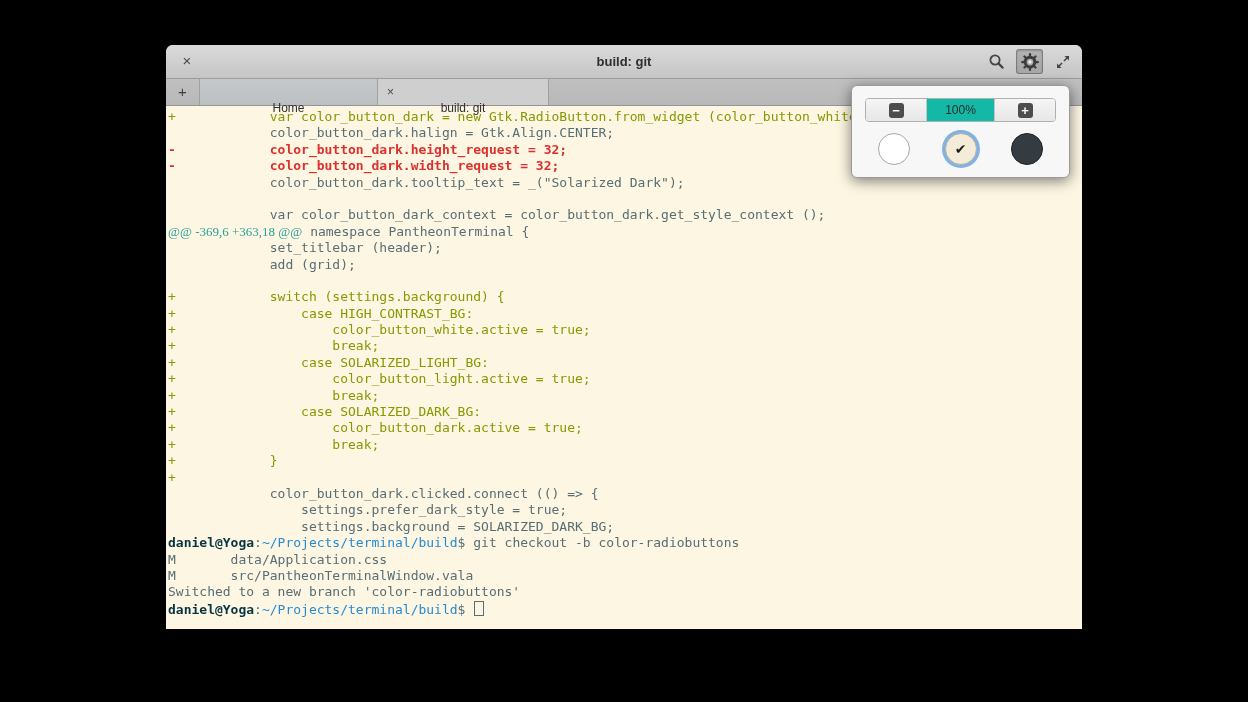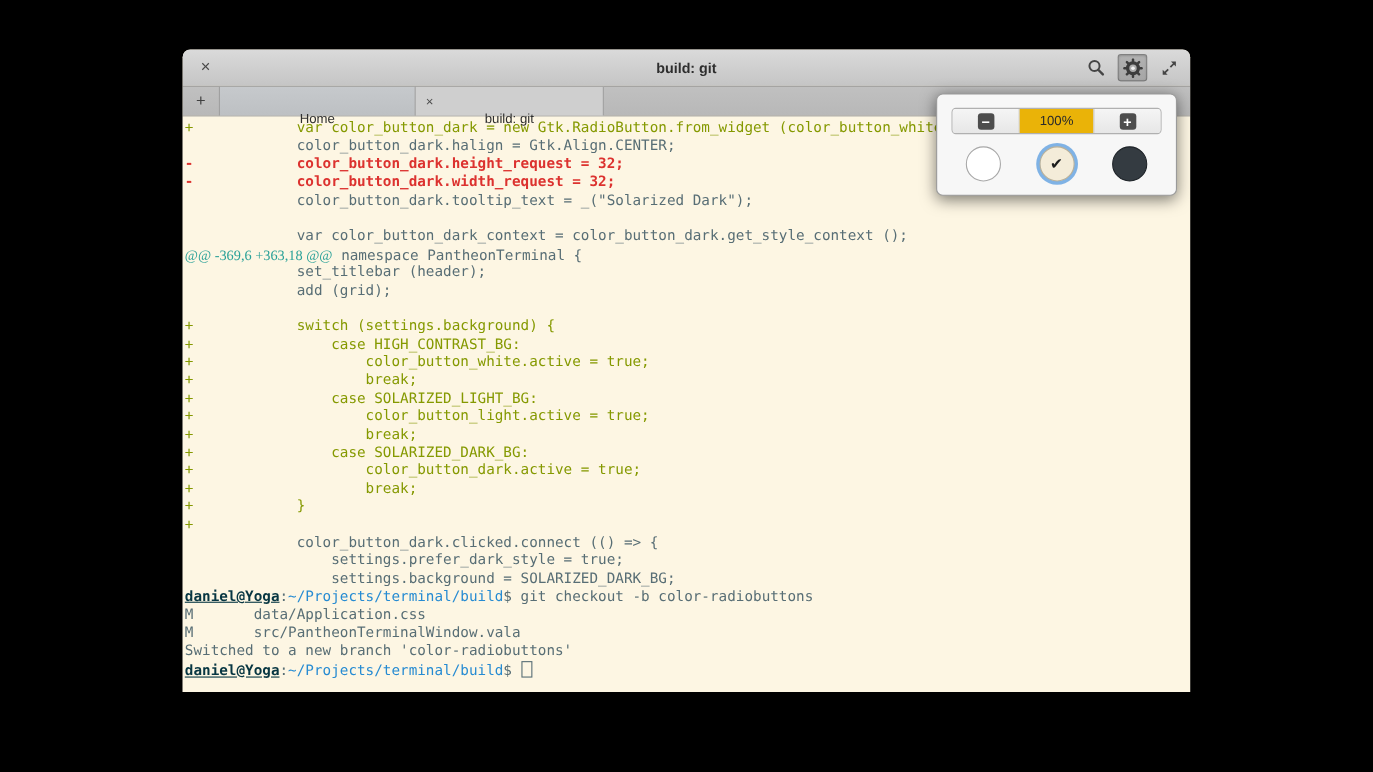--- a/index.html
+++ b/index.html
@@ -63,21 +63,21 @@
     height:524px;background:var(--terminal-bg,#fdf6e3);
     font-family:"DejaVu Sans Mono",monospace;font-size:13px;line-height:16.4px;
     white-space:pre;padding:3px 0 0 2px;color:var(--text,#586e75);
     box-sizing:border-box;
   }
   .tline{height:16.4px;}
   .c-txt{color:var(--text,#586e75);}
   .c-add{color:var(--added,#859900);}
   .c-del{color:var(--removed,#dc322f);font-weight:bold;}
   .c-hunk{color:var(--hunk,#2aa198);font-family:Liberation Serif, serif;}
-  .c-user{color:var(--prompt-user,#073642);font-weight:bold;text-decoration:underline;}
+  .c-user{color:var(--prompt-user,#073642);font-weight:bold;}
   .c-path{color:var(--prompt-path,#268bd2);font-weight:normal;}
   .cursor{
     display:inline-block;width:8px;height:13px;border:1px solid var(--text,#586e75);
     vertical-align:-2px;margin-left:1px;background:transparent;
   }
   
   .popover{
     position:absolute;left:685px;top:40px;width:219px;height:93px;
     background:#f7f7f7;border:1px solid #9a9a9a;border-radius:6px;
     box-shadow:0 3px 14px rgba(0,0,0,0.5);z-index:10;box-sizing:border-box;
@@ -87,21 +87,21 @@
     display:flex;border:1px solid #b0b0b0;border-radius:4px;overflow:hidden;
     background:#fff;box-sizing:border-box;
   }
   .zoom-btn{
     width:61px;border:none;padding:0;display:flex;align-items:center;justify-content:center;
     background:linear-gradient(#f5f5f5,#e7e7e7);
   }
   .zoom-btn:first-child{border-right:1px solid #c6c6c6;}
   .zoom-btn:last-child{border-left:1px solid #c6c6c6;}
   .zoom-level{
-    flex:1;border:none;background:#eab308;font-family:"Liberation Sans",sans-serif;
+    flex:1;border:none;background:#14b8a6;font-family:"Liberation Sans",sans-serif;
     font-size:12px;color:#2b2b2b;display:flex;align-items:center;justify-content:center;padding:0;
   }
   .sq-icon{
     width:15px;height:15px;background:#4d4d4d;border-radius:3px;color:#fff;
     display:flex;align-items:center;justify-content:center;
     font-size:13px;font-weight:bold;line-height:1;
   }
   .themes{
     position:absolute;left:0;right:0;top:47px;display:flex;
     justify-content:space-between;padding:0 26px;

